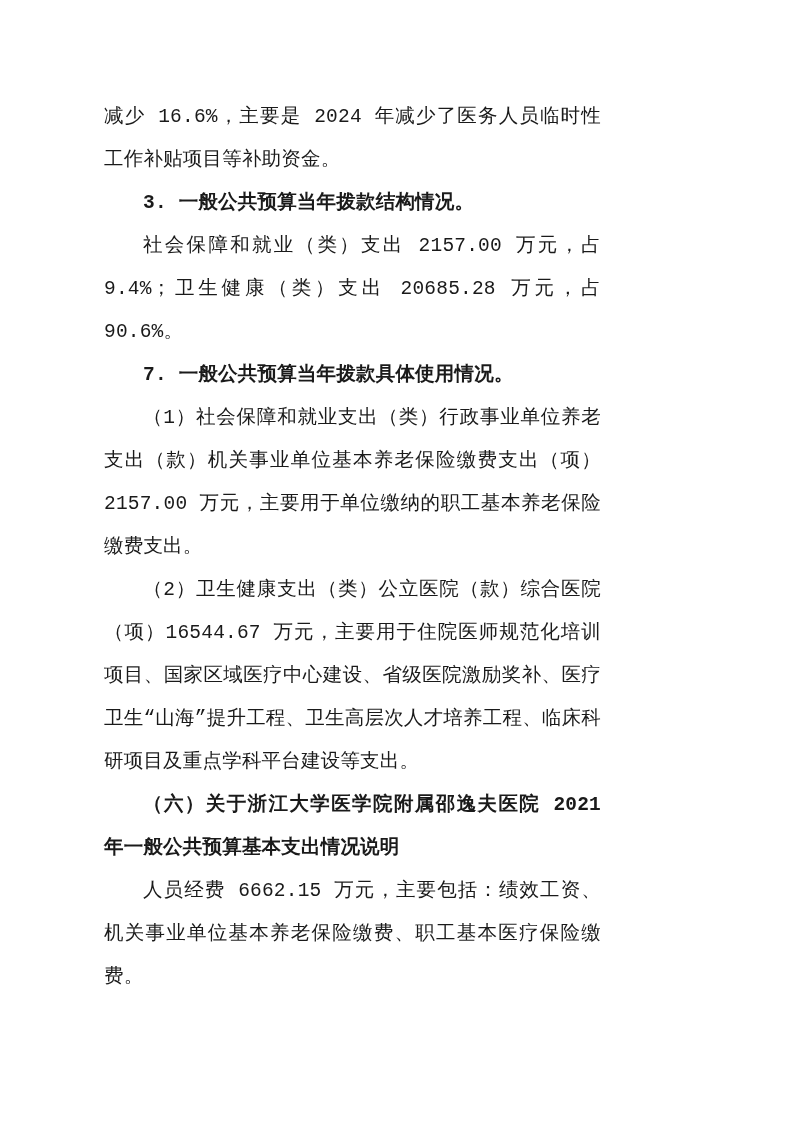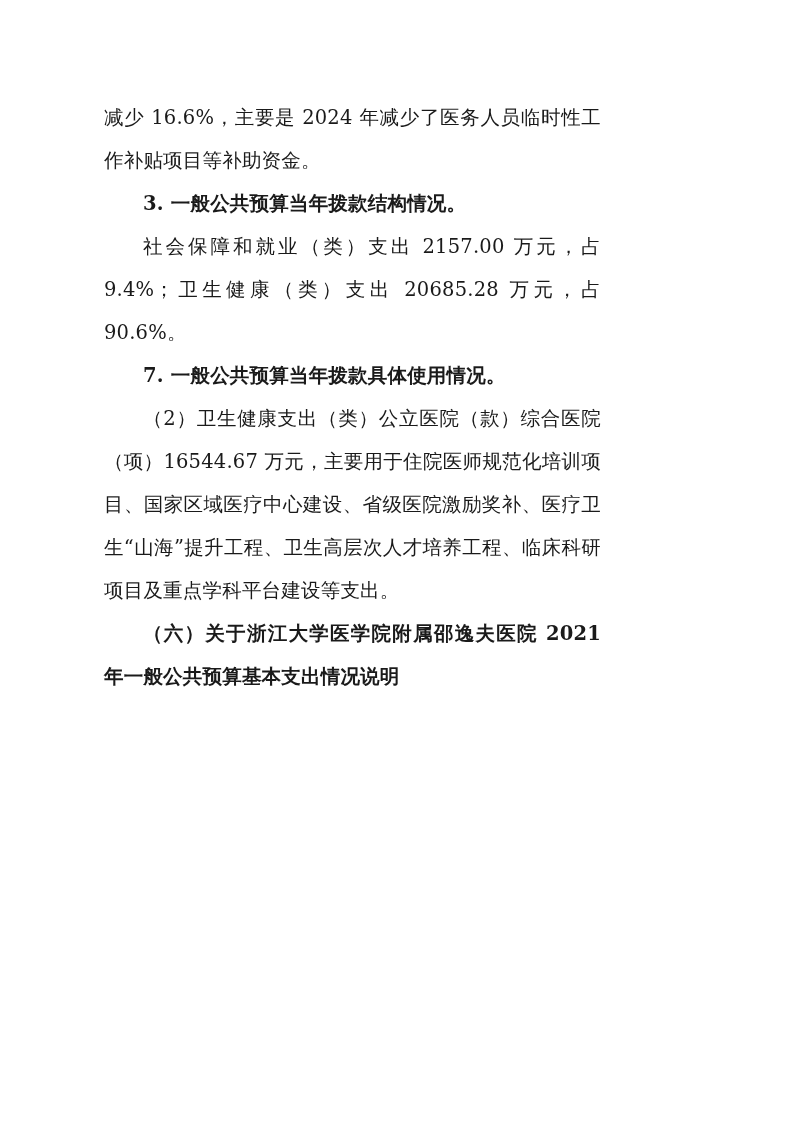--- a/index.html
+++ b/index.html
@@ -15,20 +15,21 @@
     -webkit-font-smoothing: antialiased;
   }
   .page {
     position: relative;
     width: 705px;
     height: 1121px;
     box-sizing: border-box;
     padding: 96px 104px 60px 104px;
     background: #ffffff;
     overflow: hidden;
+    font-family: Liberation Mono, monospace;
   }
   .doc-body {
     font-size: 19.5px;
     line-height: 43px;
     text-align: justify;
     text-justify: inter-ideograph;
     letter-spacing: 0.2px;
   }
   p.para {
     margin: 0;
@@ -48,22 +49,24 @@
   <div class="doc-body">
 
     <p class="para flush">减少 16.6%，主要是 2024 年减少了医务人员临时性工作补贴项目等补助资金。</p>
 
     <p class="para bold">3. 一般公共预算当年拨款结构情况。</p>
 
     <p class="para">社会保障和就业（类）支出 2157.00 万元，占 9.4%；卫生健康（类）支出 20685.28 万元，占 90.6%。</p>
 
     <p class="para bold">7. 一般公共预算当年拨款具体使用情况。</p>
 
+    <p class="para">（1）社会保障和就业支出（类）行政事业单位养老支出（款）机关事业单位基本养老保险缴费支出（项）2157.00 万元，主要用于单位缴纳的职工基本养老保险缴费支出。</p>
 
     <p class="para">（2）卫生健康支出（类）公立医院（款）综合医院（项）16544.67 万元，主要用于住院医师规范化培训项目、国家区域医疗中心建设、省级医院激励奖补、医疗卫生“山海”提升工程、卫生高层次人才培养工程、临床科研项目及重点学科平台建设等支出。</p>
 
 
     <p class="para bold">（六）关于浙江大学医学院附属邵逸夫医院 2021 年一般公共预算基本支出情况说明</p>
 
 
+    <p class="para">人员经费 6662.15 万元，主要包括：绩效工资、机关事业单位基本养老保险缴费、职工基本医疗保险缴费。</p>
 
   </div>
 </div>
 
 </body></html>

